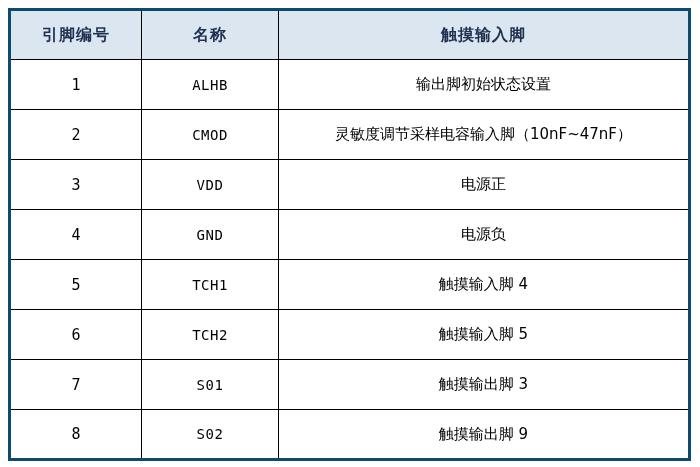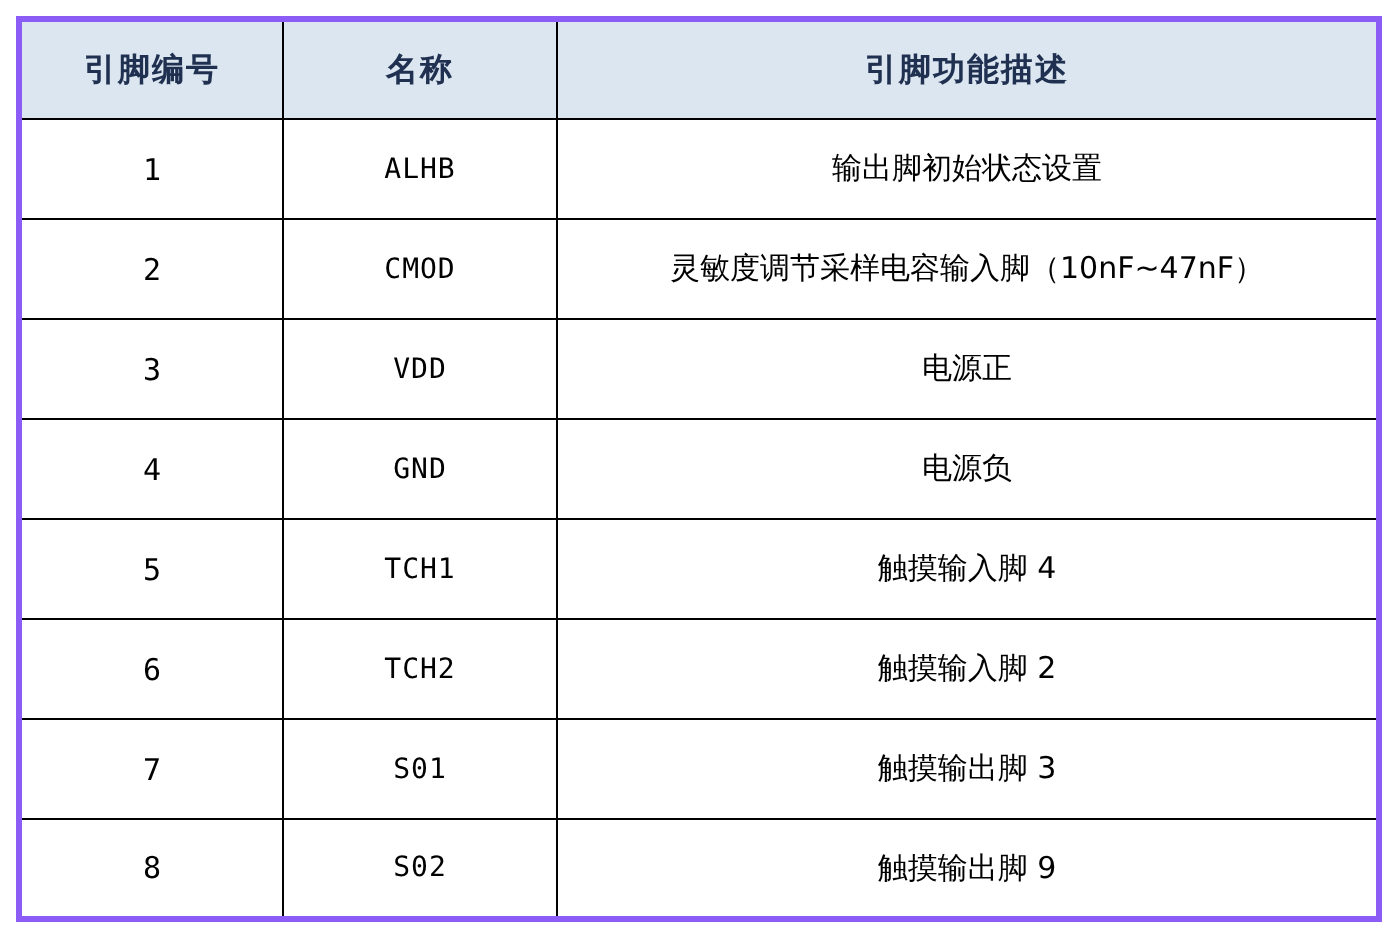--- a/index.html
+++ b/index.html
@@ -16,21 +16,21 @@
     overflow: hidden;
   }
   table.pin-table {
     position: absolute;
     left: 8px;
     top: 8px;
     width: 683px;
     height: 430px;
     border-collapse: collapse;
     table-layout: fixed;
-    border: 3px solid #8b5cf6;
+    border: 3px solid #0c4a6e;
   }
   table.pin-table th,
   table.pin-table td {
     border: 1px solid #000000;
     text-align: center;
     vertical-align: middle;
     padding: 0 4px;
     overflow: hidden;
     white-space: nowrap;
   }
@@ -70,21 +70,21 @@
 </style>
 </head>
 <body>
 
 <div class="page">
   <table class="pin-table">
     <thead>
       <tr>
         <th class="col-pin">引脚编号</th>
         <th class="col-name">名称</th>
-        <th class="col-desc">引脚功能描述</th>
+        <th class="col-desc">触摸输入脚</th>
       </tr>
     </thead>
     <tbody id="rows">
   <tr>
     <td class="c-num">1</td>
     <td class="c-name">ALHB</td>
     <td class="c-desc">输出脚初始状态设置</td>
   </tr>
 
   <tr>
@@ -107,21 +107,21 @@
 
   <tr>
     <td class="c-num">5</td>
     <td class="c-name">TCH1</td>
     <td class="c-desc">触摸输入脚 4</td>
   </tr>
 
   <tr>
     <td class="c-num">6</td>
     <td class="c-name">TCH2</td>
-    <td class="c-desc">触摸输入脚 2</td>
+    <td class="c-desc">触摸输入脚 5</td>
   </tr>
 
   <tr>
     <td class="c-num">7</td>
     <td class="c-name">S01</td>
     <td class="c-desc">触摸输出脚 3</td>
   </tr>
 
   <tr>
     <td class="c-num">8</td>

